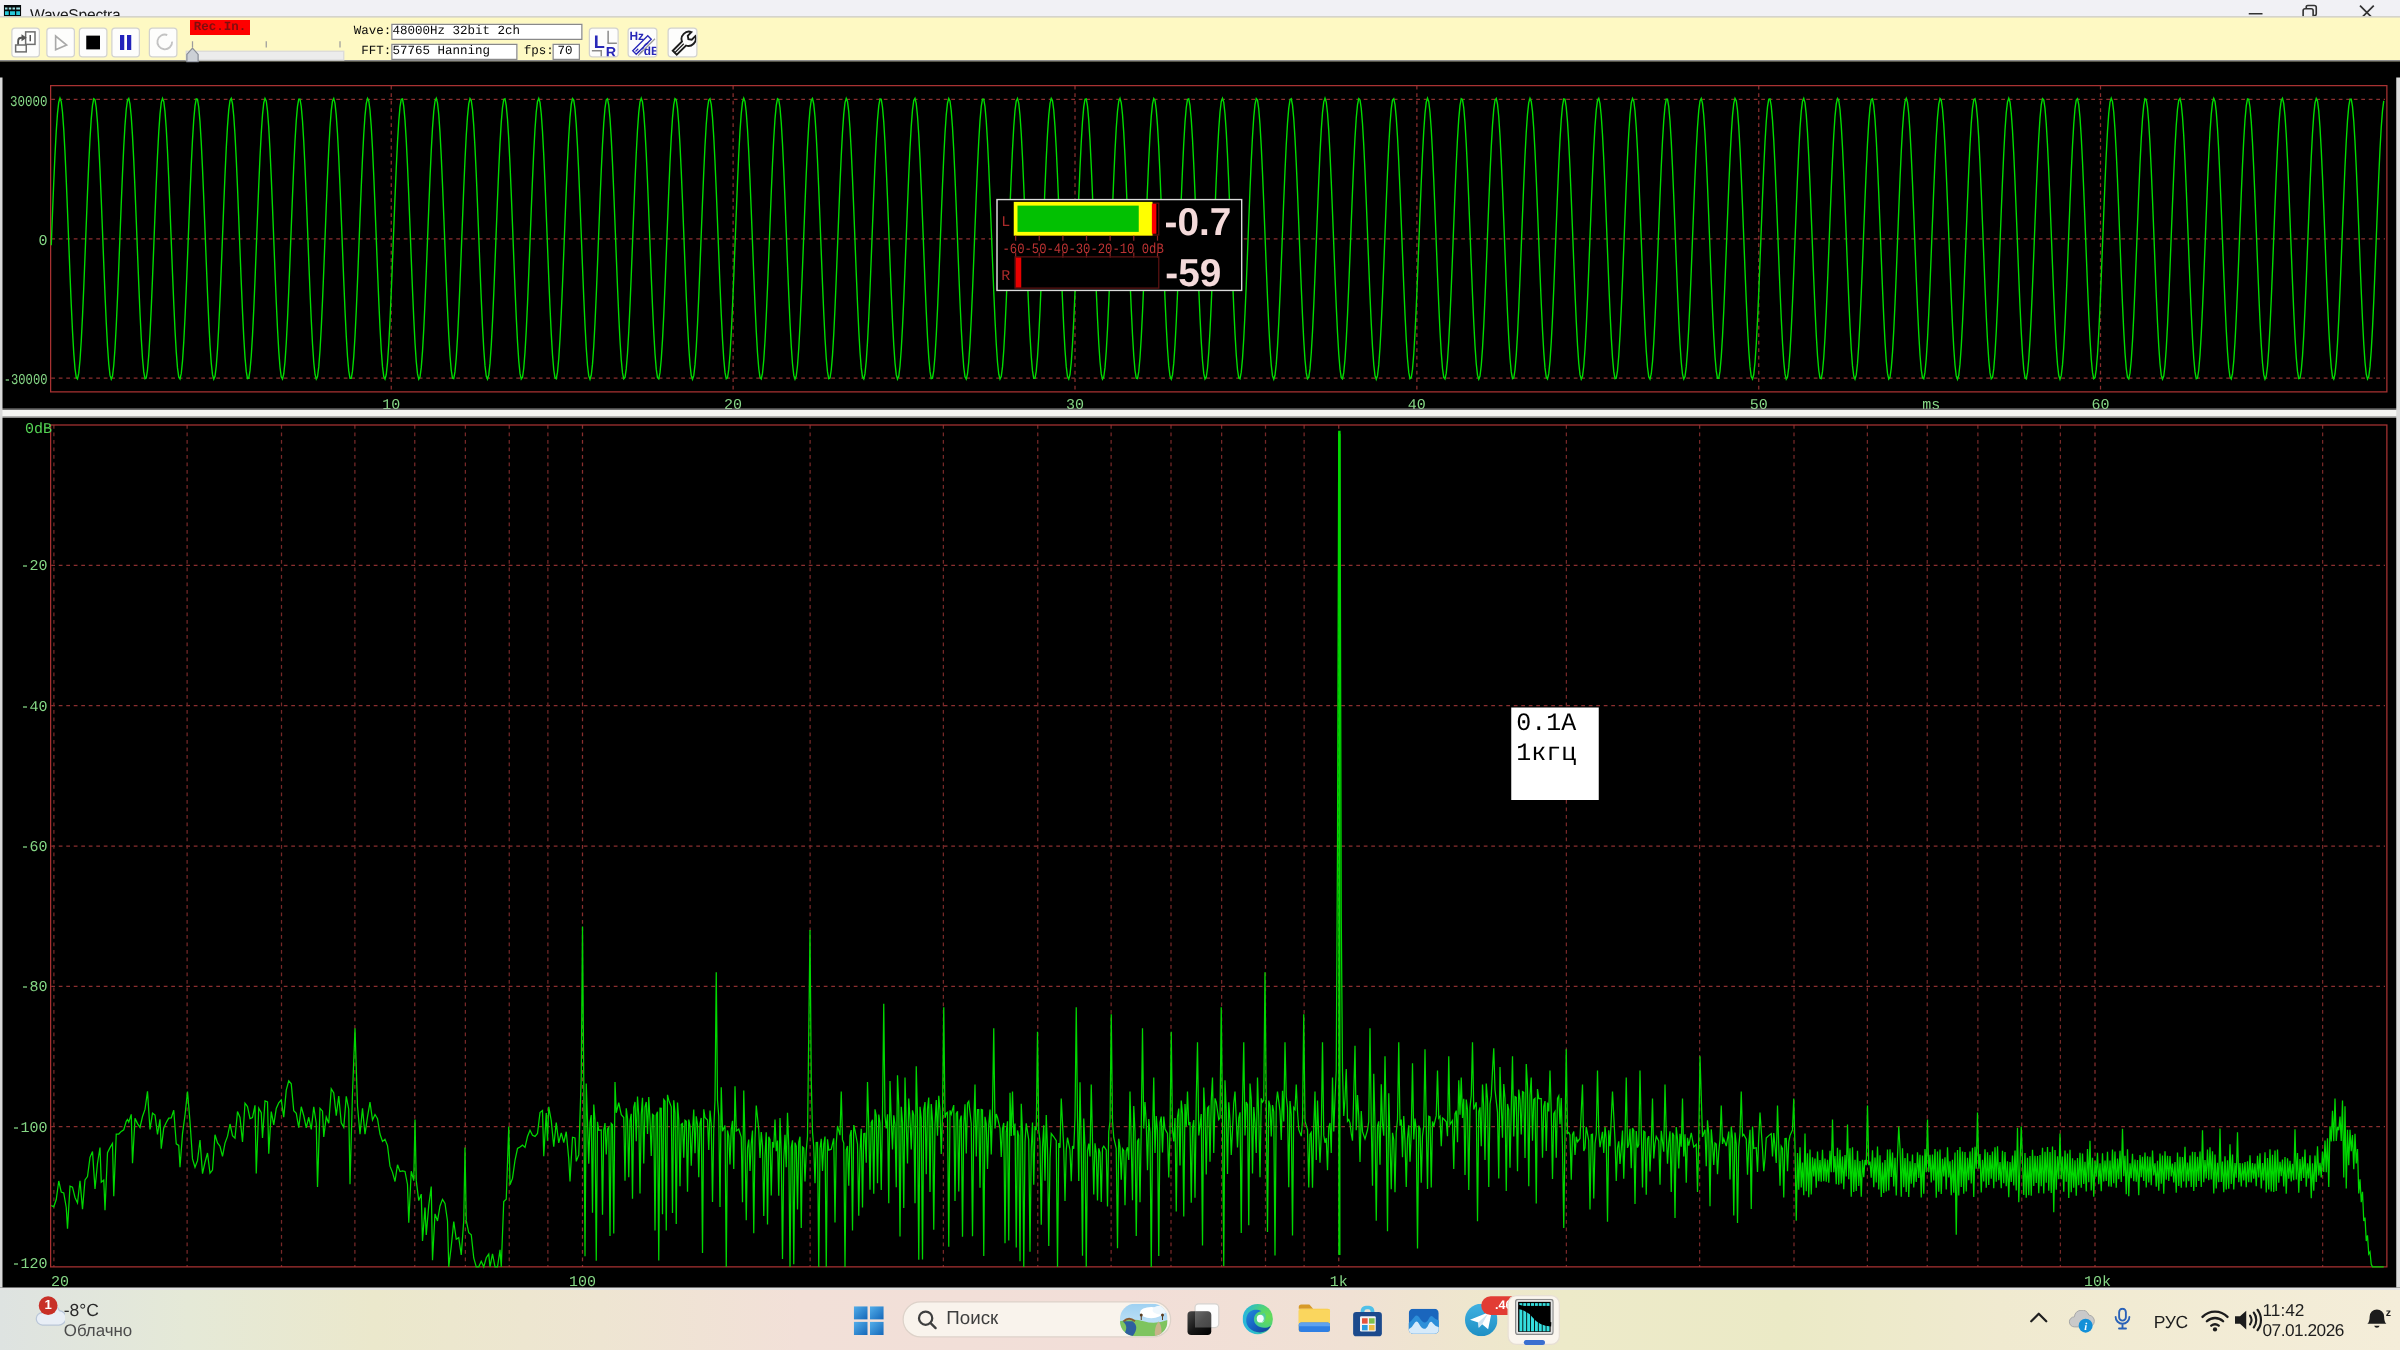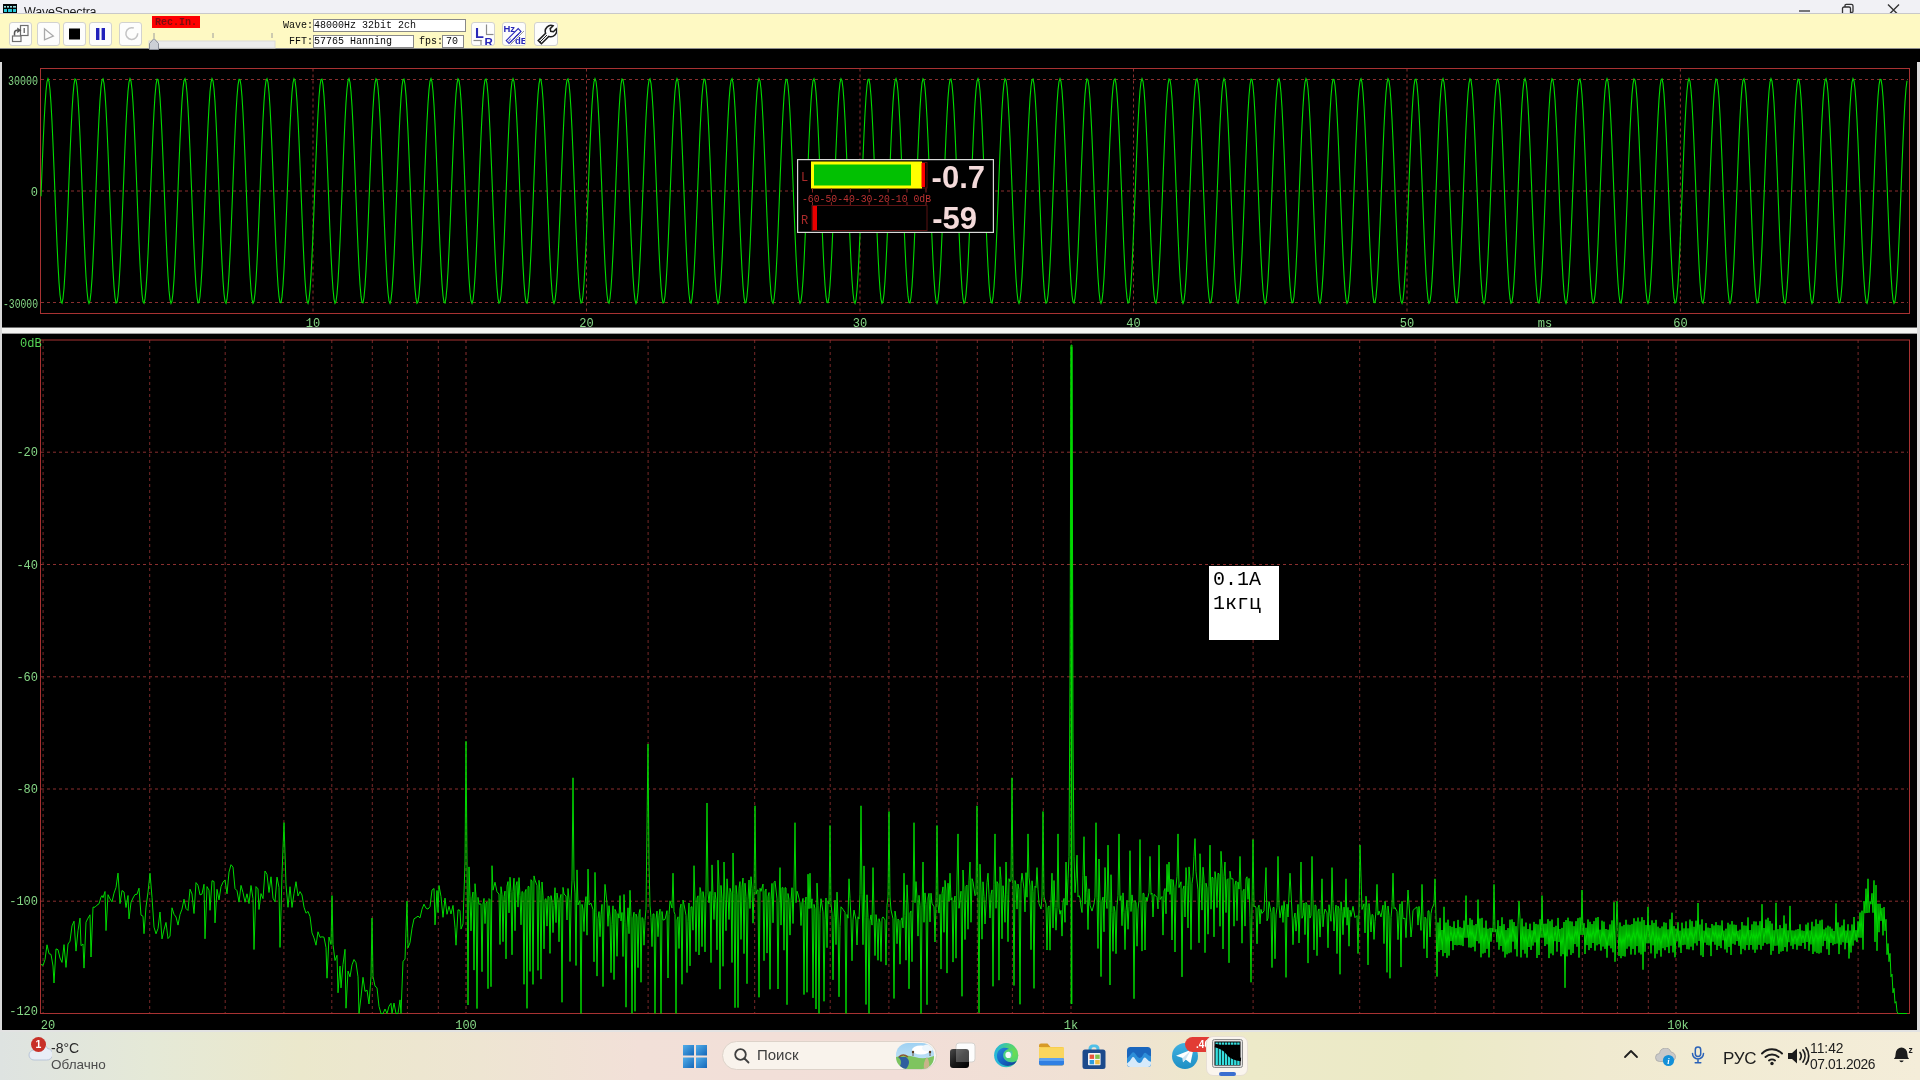--- a/index.html
+++ b/index.html
@@ -396,21 +396,21 @@
   </svg>
   <svg class="abs" style="left:1653px;top:16px" width="28" height="20">
     <path d="M6.5 13.5 a4 4 0 0 1 0-8 a6 6 0 0 1 11.6-1.4 a4.4 4.4 0 0 1 -0.7 9.4 Z" fill="#c9c9c9" stroke="#a8a8a8" stroke-width="0.8"></path>
     <circle cx="15.5" cy="12.5" r="5.6" fill="#1390d8"></circle>
     <text x="15.5" y="16.3" font-size="8.5" fill="#fff" text-anchor="middle" font-family="Liberation Serif,serif" font-weight="bold" font-style="italic">i</text>
   </svg>
   <svg class="abs" style="left:1691px;top:14px" width="14" height="20">
     <rect x="4.3" y="1" width="5.4" height="9.5" rx="2.7" fill="none" stroke="#2a62b8" stroke-width="1.5"></rect>
     <path d="M1.5 7.5 a5.5 5.5 0 0 0 11 0 M7 13 v3.5 M4.2 16.8 h5.6" fill="none" stroke="#2a62b8" stroke-width="1.5" stroke-linecap="round"></path>
   </svg>
-  <div class="abs" style="left:1723px;top:17px;font-size:17px;letter-spacing:-0.3px;color:#1c1c1c">РУС</div>
+  <div class="abs" style="left:1723px;top:17px;font-size:14px;letter-spacing:-0.3px;color:#1c1c1c">РУС</div>
   <svg class="abs" style="left:1760px;top:14px" width="24" height="20">
     <path d="M2 7.5 a14 14 0 0 1 20 0 M5.5 11 a9.5 9.5 0 0 1 13 0 M9 14.5 a5 5 0 0 1 6 0" fill="none" stroke="#1c1c1c" stroke-width="1.9" stroke-linecap="round"></path>
     <circle cx="12" cy="17.5" r="1.7" fill="#1c1c1c"></circle>
   </svg>
   <svg class="abs" style="left:1786px;top:13px" width="24" height="22">
     <path d="M2 8 h4 l5-4.5 v15 L6 14 H2 Z" fill="#1c1c1c"></path>
     <path d="M14 7.5 a6 6 0 0 1 0 7 M17 5 a10 10 0 0 1 0 12 M20 2.8 a13.5 13.5 0 0 1 0 16.4" fill="none" stroke="#1c1c1c" stroke-width="1.7" stroke-linecap="round"></path>
   </svg>
   <div class="abs" style="left:1810px;top:9px;width:68px;text-align:left;font-size:13.8px;color:#1c1c1c;line-height:15.5px">11:42<br><span style="letter-spacing:-0.4px">07.01.2026</span></div>
   <svg class="abs" style="left:1892px;top:14px" width="24" height="22">

